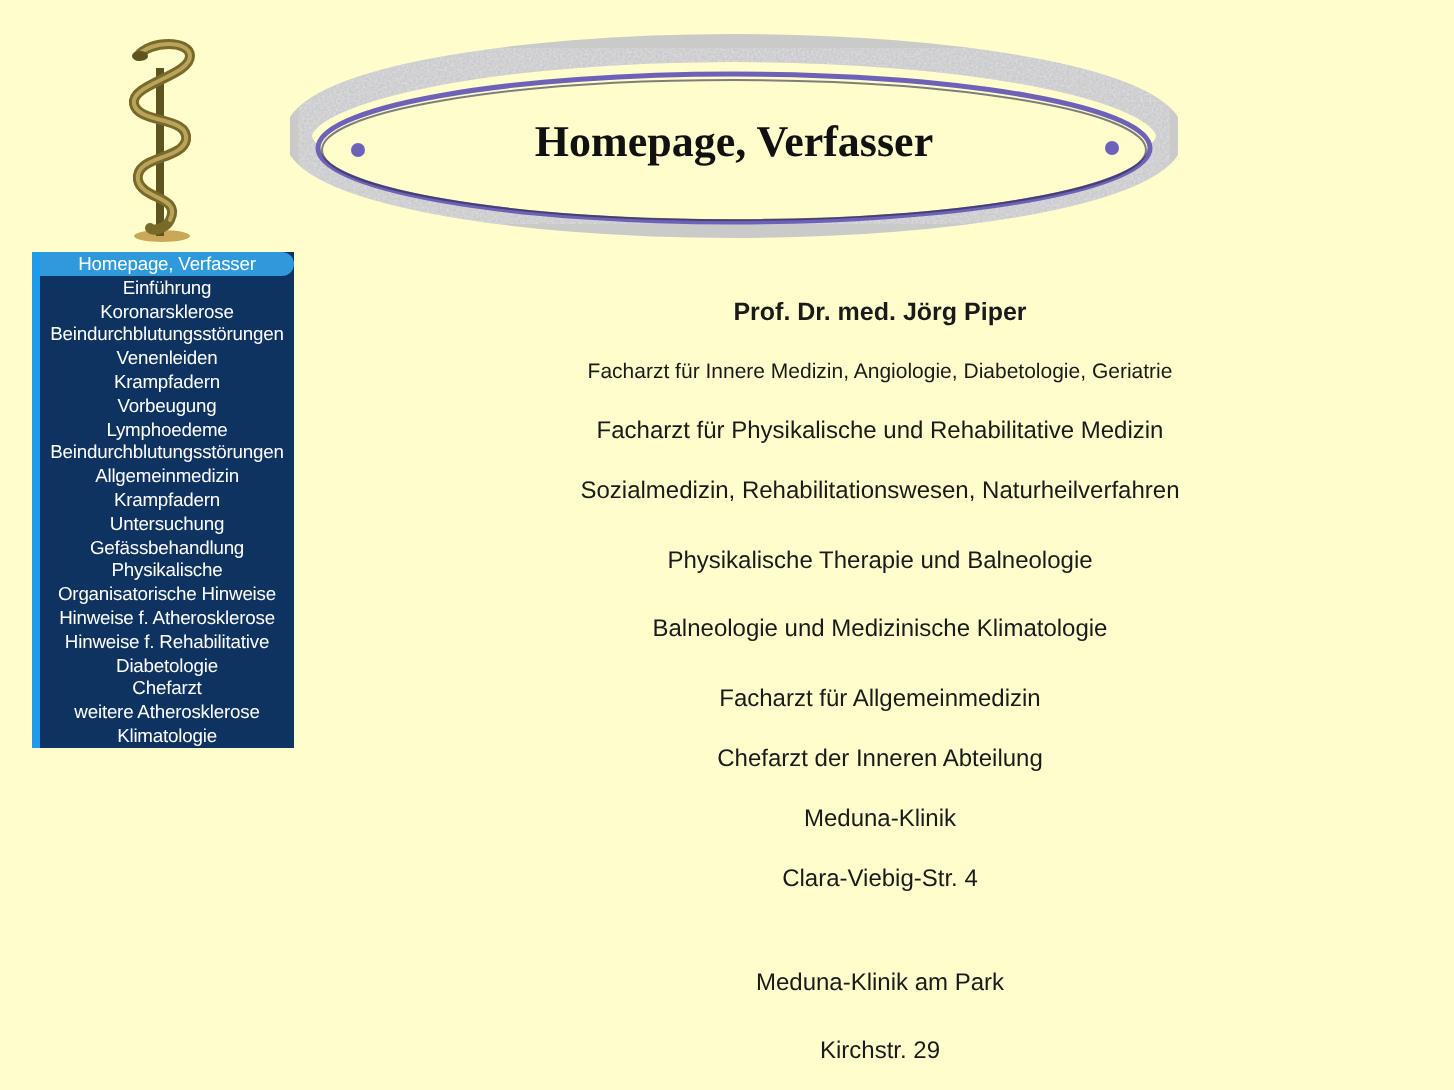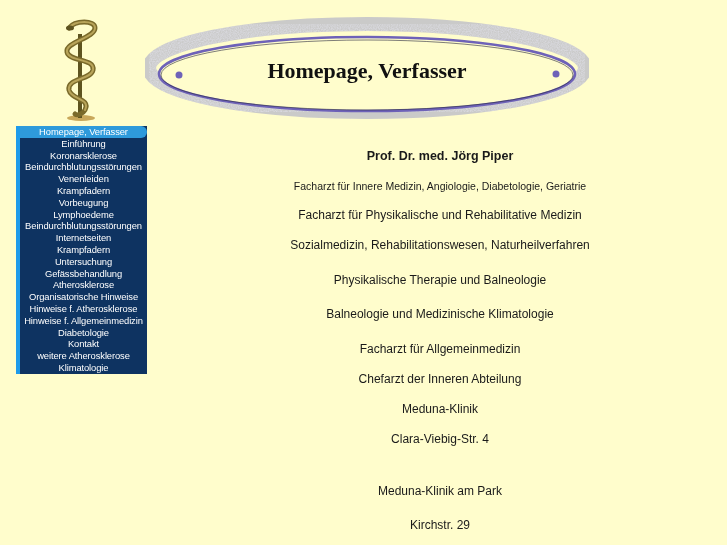--- a/index.html
+++ b/index.html
@@ -66,30 +66,30 @@
 <nav class="nav">
   <a class="nav-item active">Homepage, Verfasser</a>
   <a class="nav-item">Einführung</a>
   <a class="nav-item">Koronarsklerose</a>
   <a class="nav-item">Beindurchblutungsstörungen</a>
   <a class="nav-item">Venenleiden</a>
   <a class="nav-item">Krampfadern</a>
   <a class="nav-item">Vorbeugung</a>
   <a class="nav-item">Lymphoedeme</a>
   <a class="nav-item">Beindurchblutungsstörungen</a>
-  <a class="nav-item">Internetseiten</a>
+  <a class="nav-item">Allgemeinmedizin</a>
   <a class="nav-item">Krampfadern</a>
   <a class="nav-item">Untersuchung</a>
   <a class="nav-item">Gefässbehandlung</a>
-  <a class="nav-item">Atherosklerose</a>
+  <a class="nav-item">Physikalische</a>
   <a class="nav-item">Organisatorische Hinweise</a>
   <a class="nav-item">Hinweise f. Atherosklerose</a>
-  <a class="nav-item">Hinweise f. Allgemeinmedizin</a>
+  <a class="nav-item">Hinweise f. Rehabilitative</a>
   <a class="nav-item">Diabetologie</a>
-  <a class="nav-item">Kontakt</a>
+  <a class="nav-item">Chefarzt</a>
   <a class="nav-item">weitere Atherosklerose</a>
   <a class="nav-item">Klimatologie</a>
 </nav>
 
 <div class="content" style="top:0; height:545px;">
   <div class="line name" style="top:149px;">Prof. Dr. med. Jörg Piper</div>
   <div class="line small" style="top:180px;">Facharzt für Innere Medizin, Angiologie, Diabetologie, Geriatrie</div>
   <div class="line med" style="top:208px;">Facharzt für Physikalische und Rehabilitative Medizin</div>
   <div class="line med" style="top:238px;">Sozialmedizin, Rehabilitationswesen, Naturheilverfahren</div>
   <div class="line med" style="top:273px;">Physikalische Therapie und Balneologie</div>

